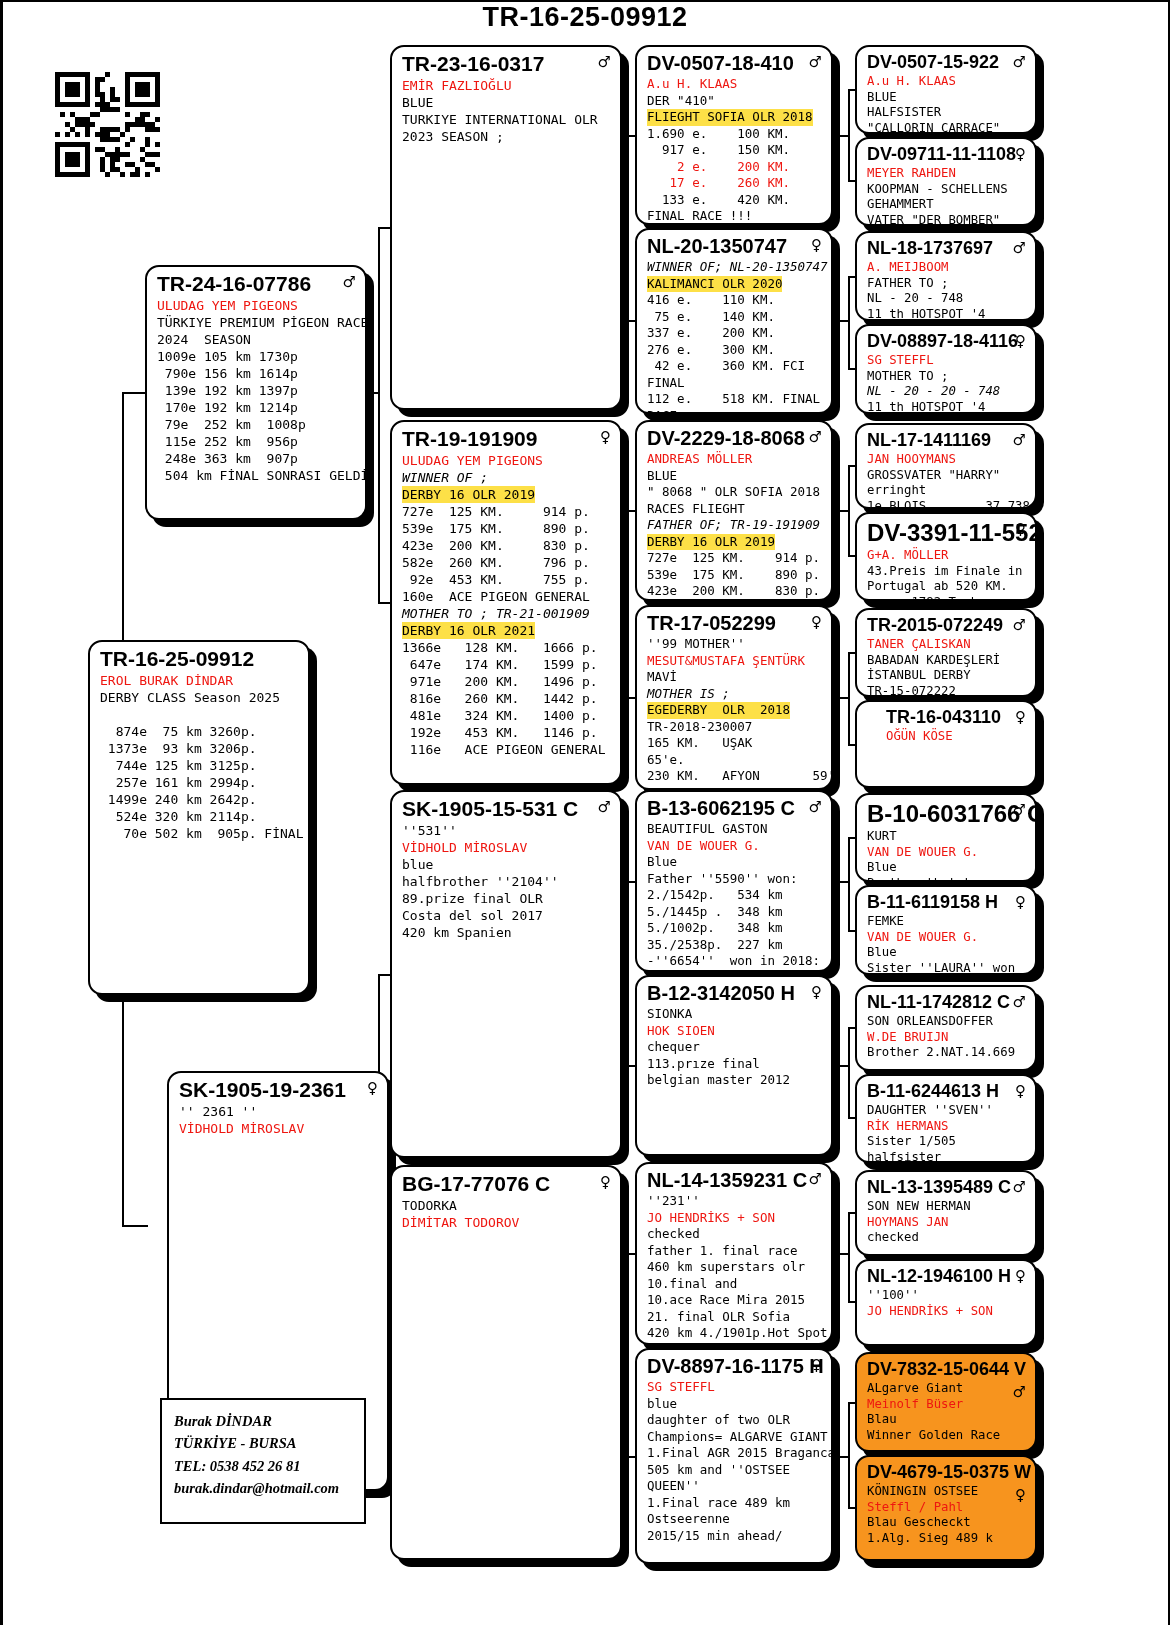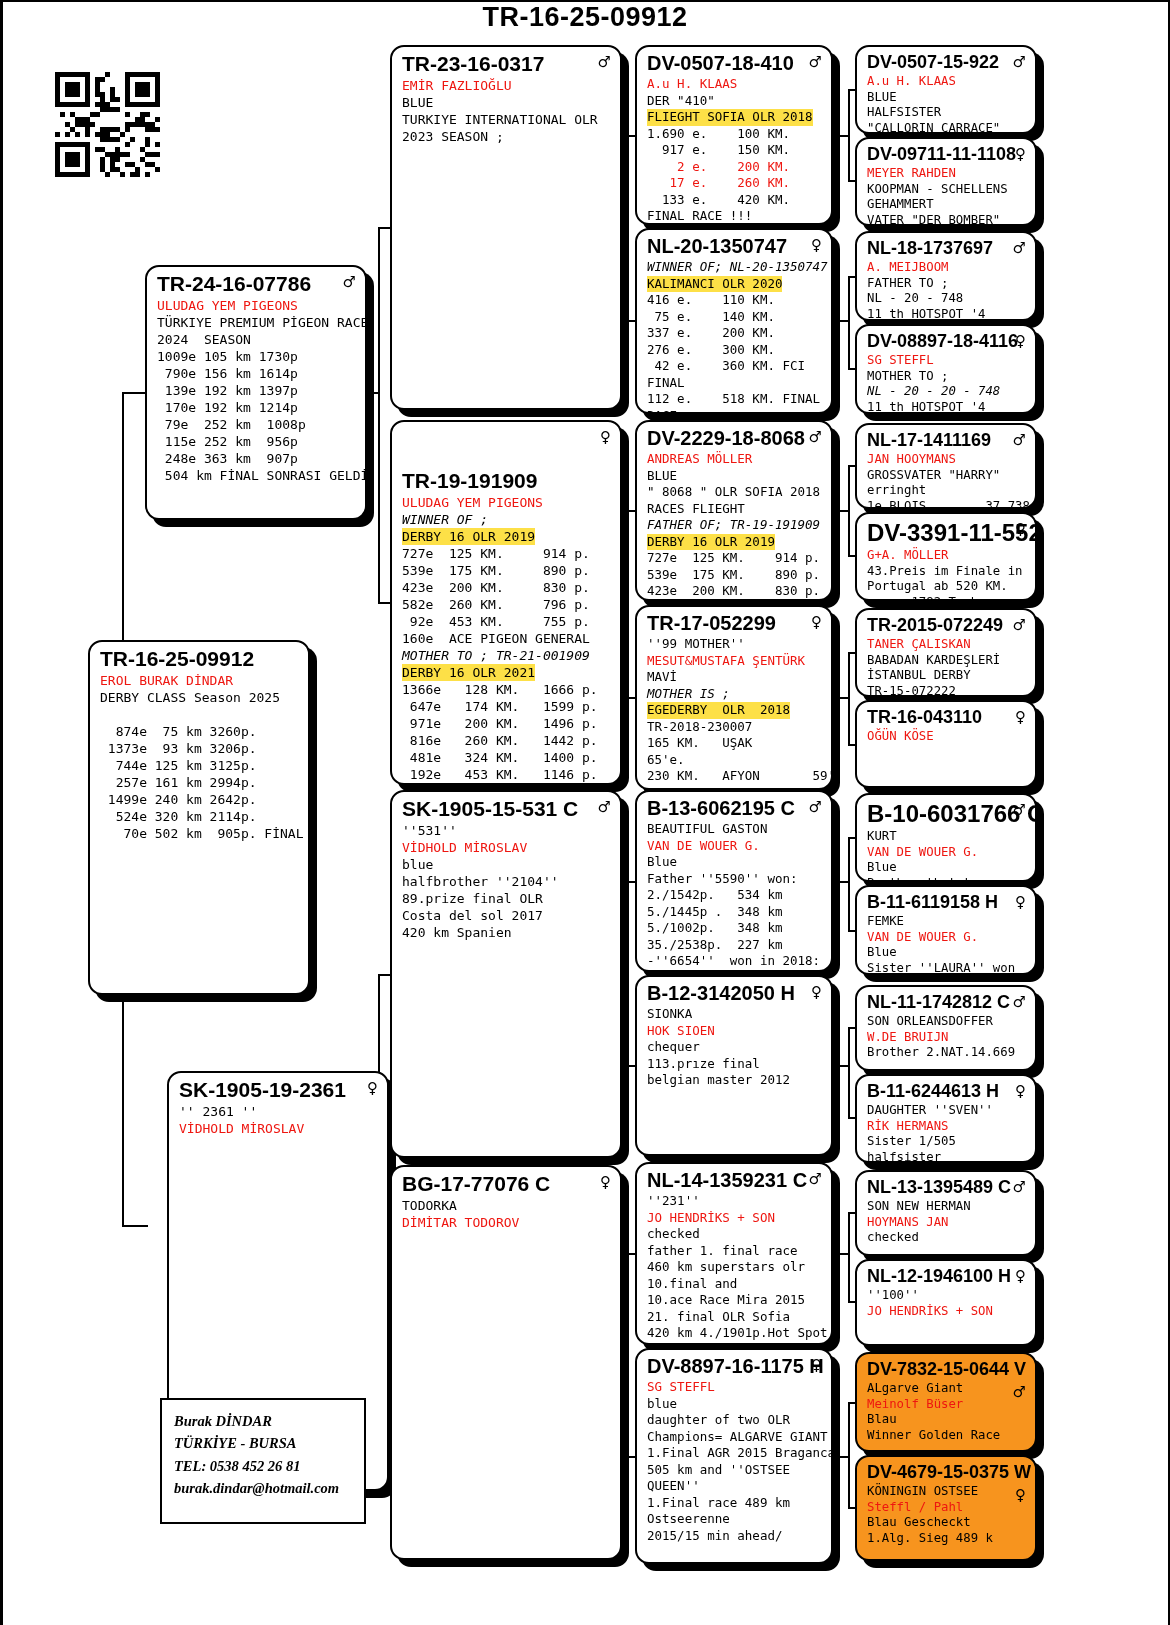--- a/index.html
+++ b/index.html
@@ -150,21 +150,21 @@
     <span class="pbox-sex">♂</span>
     <div class="pbox-body body-lg">
         <div class="pline red">EMİR FAZLIOĞLU</div>
         <div class="pline">BLUE</div>
         <div class="pline">TURKIYE INTERNATIONAL OLR</div>
         <div class="pline">2023 SEASON ;</div>
       </div>
   </div>
     <div class="pbox" style="left: 390px; top: 420px; width: 232px; height: 365px;">
     <div class="pbox-head">
-      <span class="pbox-id" style="font-size: 21px; margin-top: 42px;">TR-19-191909</span>
+      <span class="pbox-id" style="font-size: 21px;">TR-19-191909</span>
     </div>
     <span class="pbox-sex">♀</span>
     <div class="pbox-body body-lg">
         <div class="pline red">ULUDAG YEM PIGEONS</div>
         <div class="pline italic">WINNER OF ;</div>
         <div class="pline hl">DERBY 16 OLR 2019</div>
         <div class="pline">727e  125 KM.     914 p.</div>
         <div class="pline">539e  175 KM.     890 p.</div>
         <div class="pline">423e  200 KM.     830 p.</div>
         <div class="pline">582e  260 KM.     796 p.</div>
@@ -421,21 +421,21 @@
       <span class="pbox-id" style="font-size: 18px;">TR-2015-072249</span>
     </div>
     <span class="pbox-sex">♂</span>
     <div class="pbox-body body-sm">
         <div class="pline red">TANER ÇALISKAN</div>
         <div class="pline">BABADAN KARDEŞLERİ</div>
         <div class="pline">İSTANBUL DERBY</div>
         <div class="pline">TR-15-072222</div>
       </div>
   </div>
-    <div class="pbox" style="left: 855px; top: 700px; width: 182px; height: 88px;">
+    <div class="pbox" style="left: 855px; top: 700px; width: 182px; height: 88px; padding-left: 19px;">
     <div class="pbox-head">
       <span class="pbox-id" style="font-size: 18px;">TR-16-043110</span>
     </div>
     <span class="pbox-sex">♀</span>
     <div class="pbox-body body-sm">
         <div class="pline red">OĞÜN KÖSE</div>
       </div>
   </div>
     <div class="pbox" style="left: 855px; top: 793px; width: 182px; height: 89px;">
     <div class="pbox-head">

